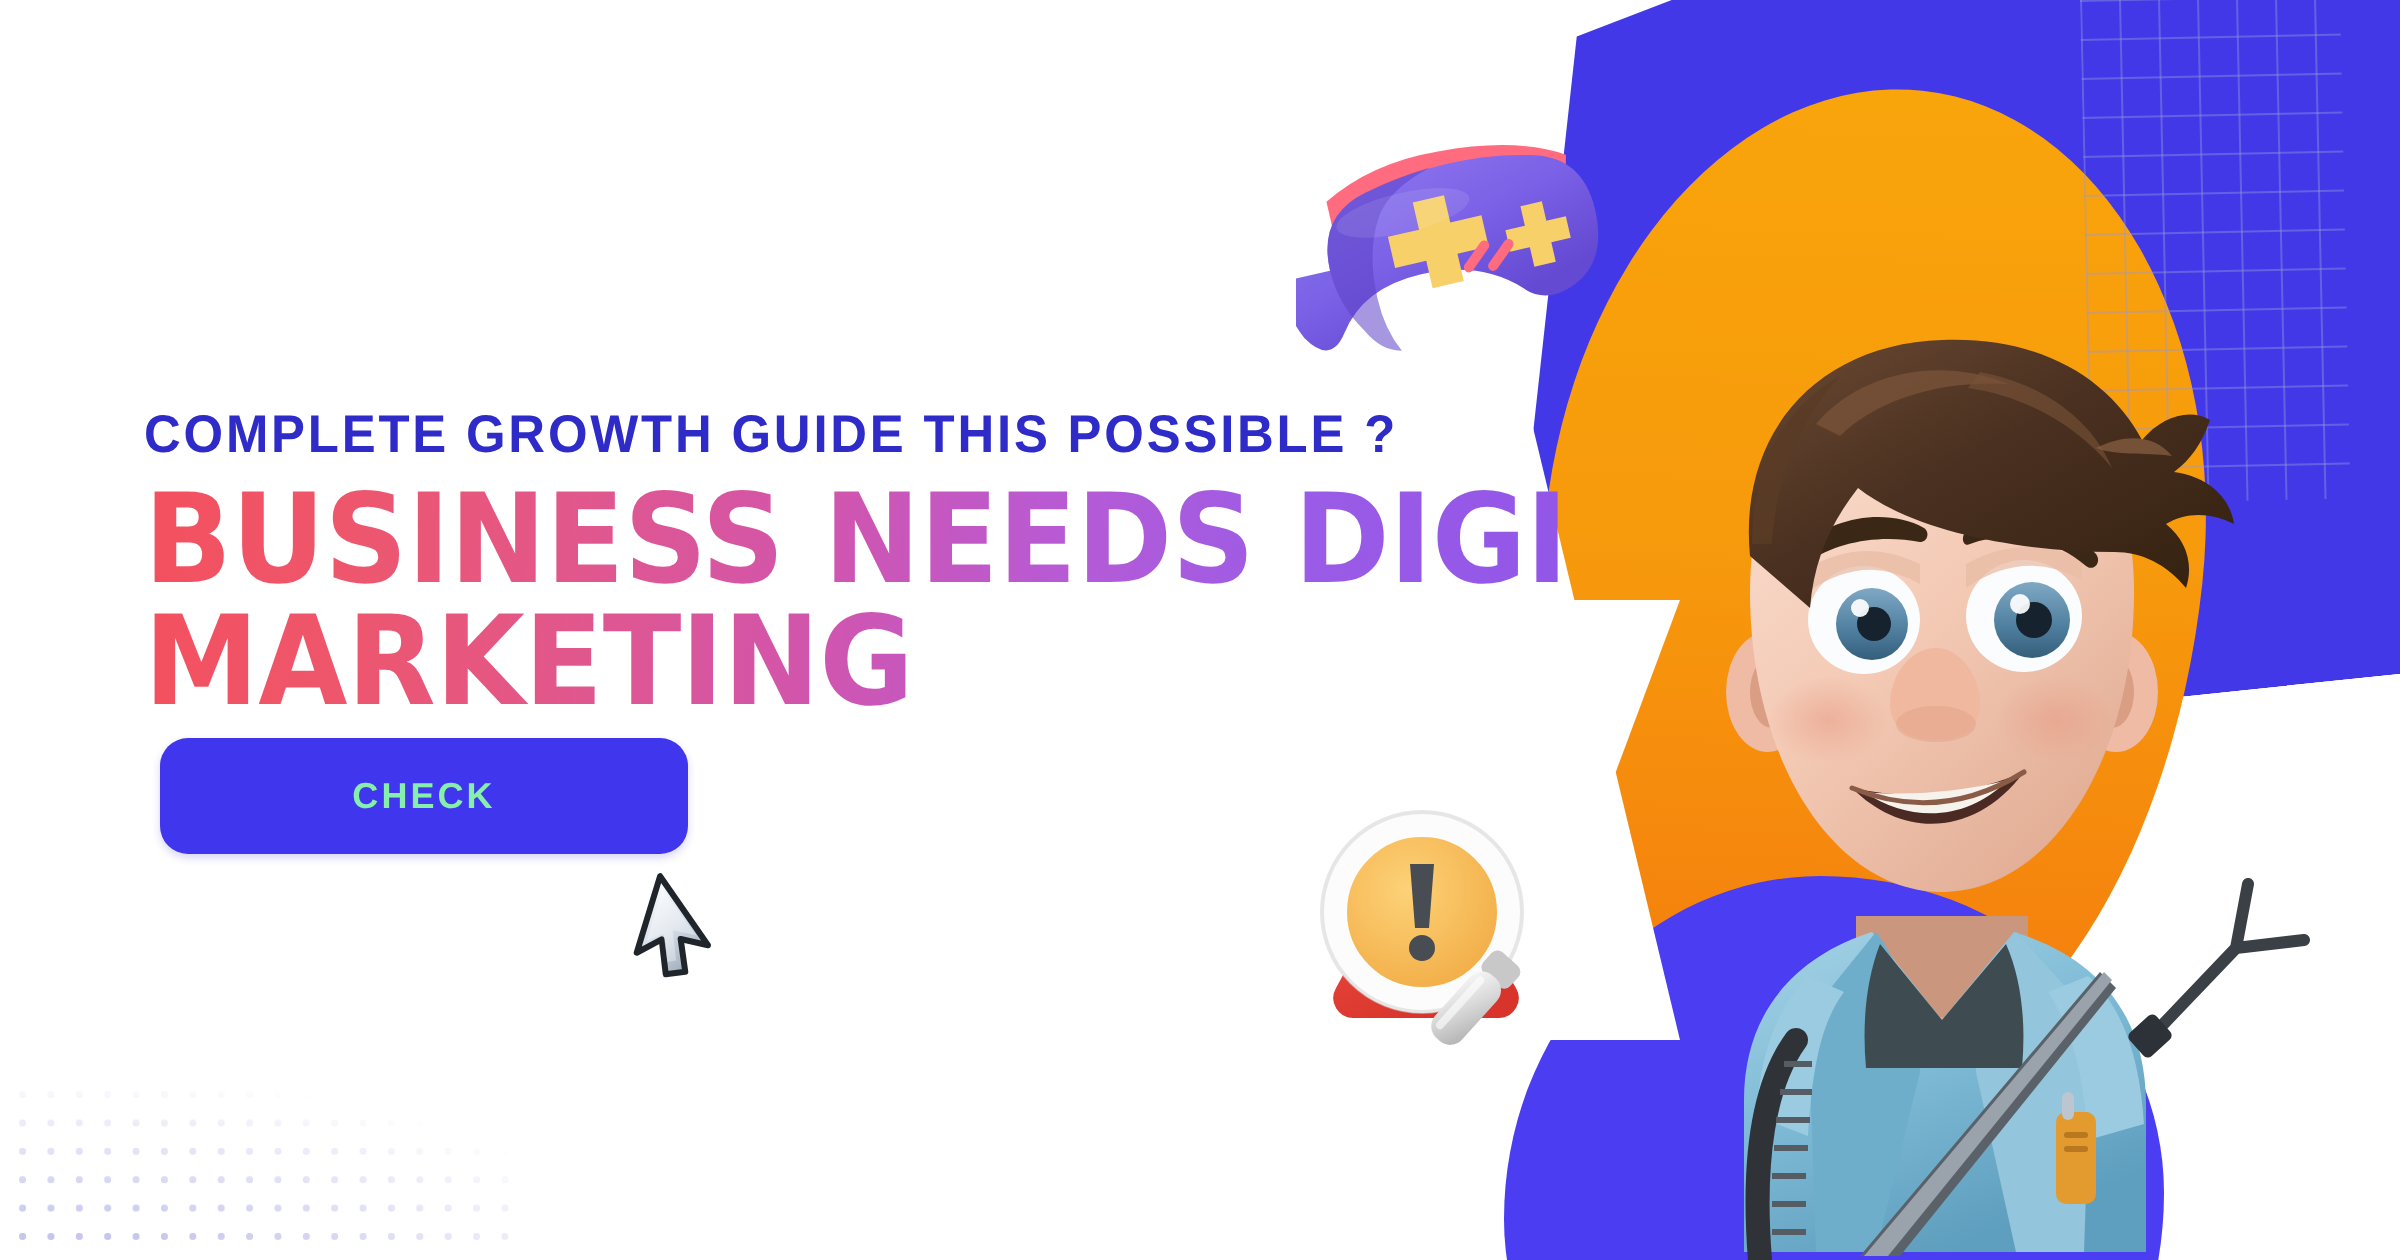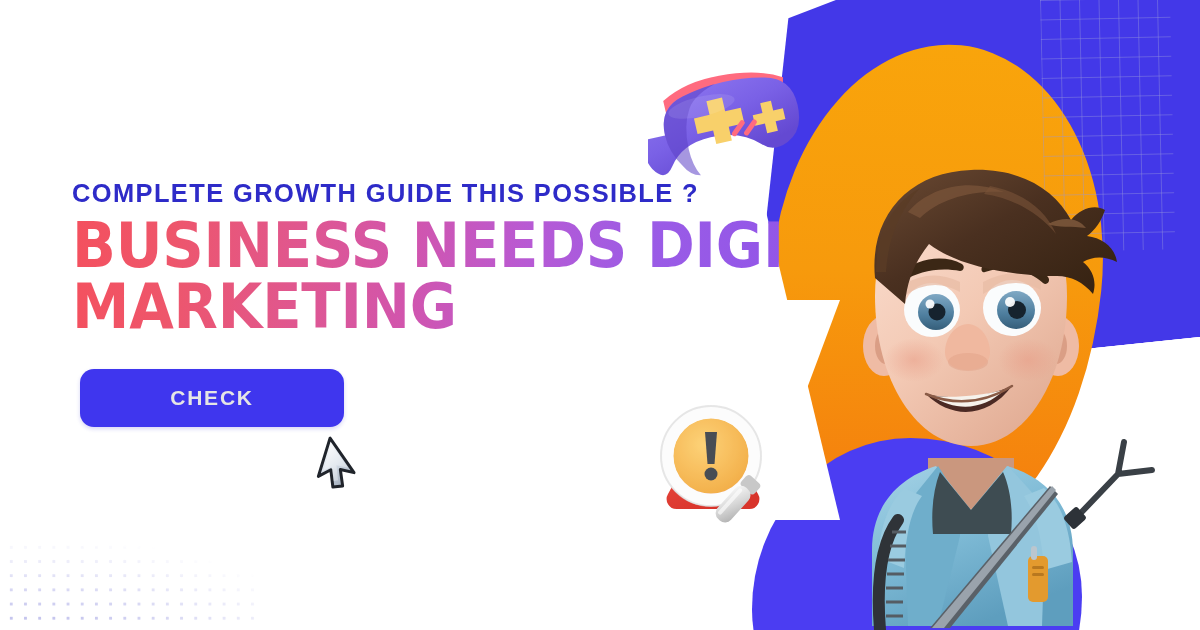--- a/index.html
+++ b/index.html
@@ -48,21 +48,21 @@
     background:#ffffff;
     clip-path:polygon(0% 0%, 44% 0%, 100% 100%, 0% 100%);
   }
   .white-wedge-2{
     position:absolute;left:560px;top:300px;width:280px;height:360px;
     background:#ffffff;
     clip-path:polygon(0% 0%, 100% 0%, 52% 100%, 0% 100%);
   }
 
   
-  .content{position:absolute;left:72px;top:179px;width:760px;z-index:12;}
+  .content{position:absolute;left:72px;top:203px;width:760px;z-index:12;}
   .eyebrow{
     font-size:26.5px;font-weight:700;letter-spacing:.055em;
     color:#2E2BC8;margin:0 0 8px 0;line-height:1.1;
     font-family:"Liberation Sans",sans-serif;
     transform:scaleX(.96);transform-origin:left center;
   }
   .headline{
     margin:0;font-size:62px;line-height:.98;font-weight:700;letter-spacing:-.004em;
     font-family:"DejaVu Sans",sans-serif;
     background-image:linear-gradient(95deg,#F4505E 0%,#EE566B 14%,#E0578F 32%,#D155AE 48%,#B85AD4 64%,#9B5CE6 80%,#9256E8 100%);
@@ -73,21 +73,21 @@
   }
   .headline .line{display:block;white-space:nowrap;}
 
   .cta-button{
     position:absolute;left:80px;top:369px;width:264px;height:58px;
     background:#3F36EE;border:none;border-radius:14px;cursor:pointer;
     display:flex;align-items:center;justify-content:center;z-index:14;
     box-shadow:0 2px 4px rgba(40,30,200,.18);
   }
   .cta-button .label{
-    color:#e5e5e5;font-size:21px;font-weight:700;letter-spacing:.085em;
+    color:#86efac;font-size:18px;font-weight:700;letter-spacing:.085em;
     font-family:"Liberation Sans",sans-serif;
   }
 
   .cursor-arrow{position:absolute;left:308px;top:436px;width:62px;height:62px;z-index:15;}
 
   
   .gamepad{position:absolute;left:648px;top:62px;width:170px;height:140px;z-index:13;}
   .magnifier{position:absolute;left:658px;top:404px;width:150px;height:124px;z-index:13;}
   .character{position:absolute;left:780px;top:128px;width:400px;height:502px;z-index:11;}
 </style>

